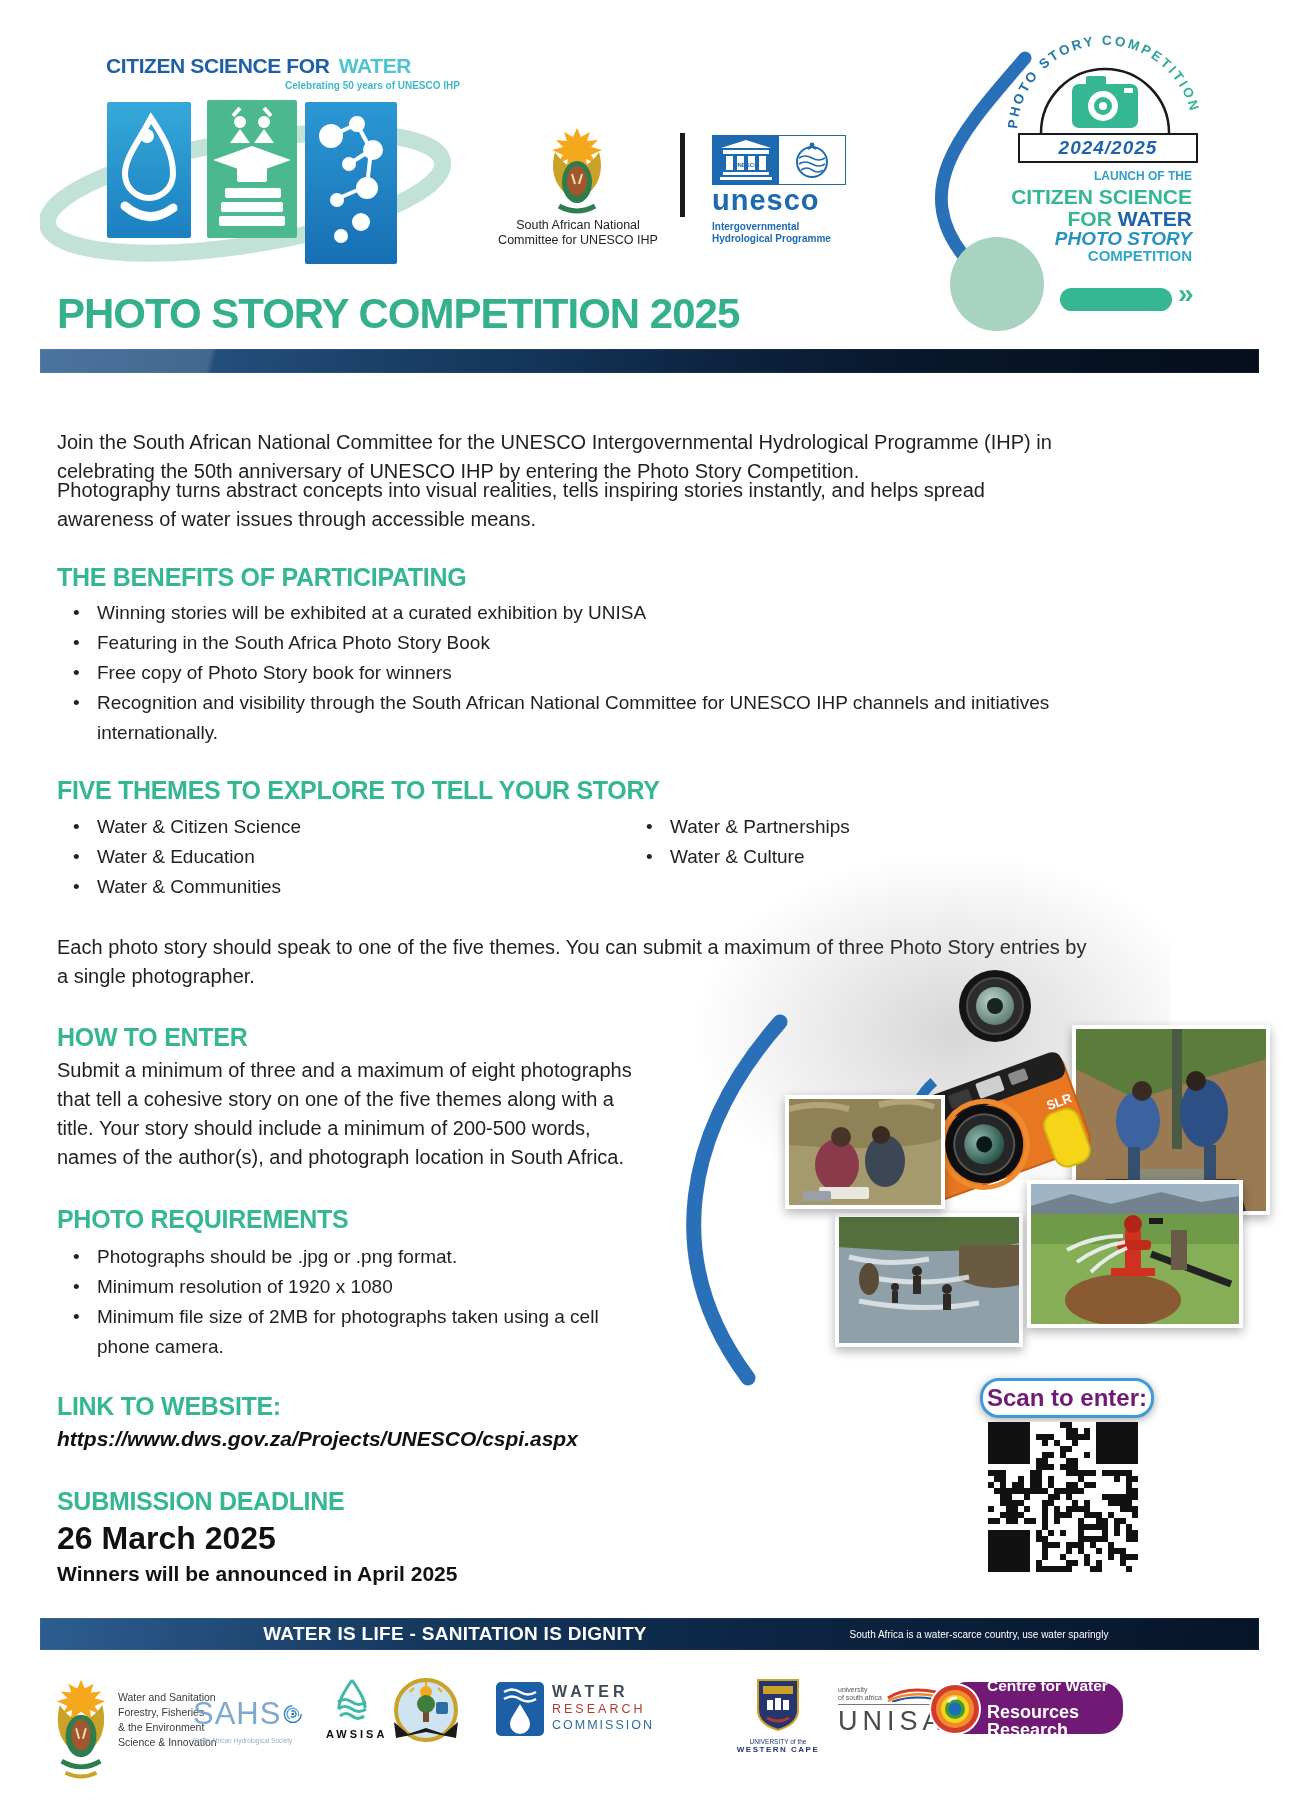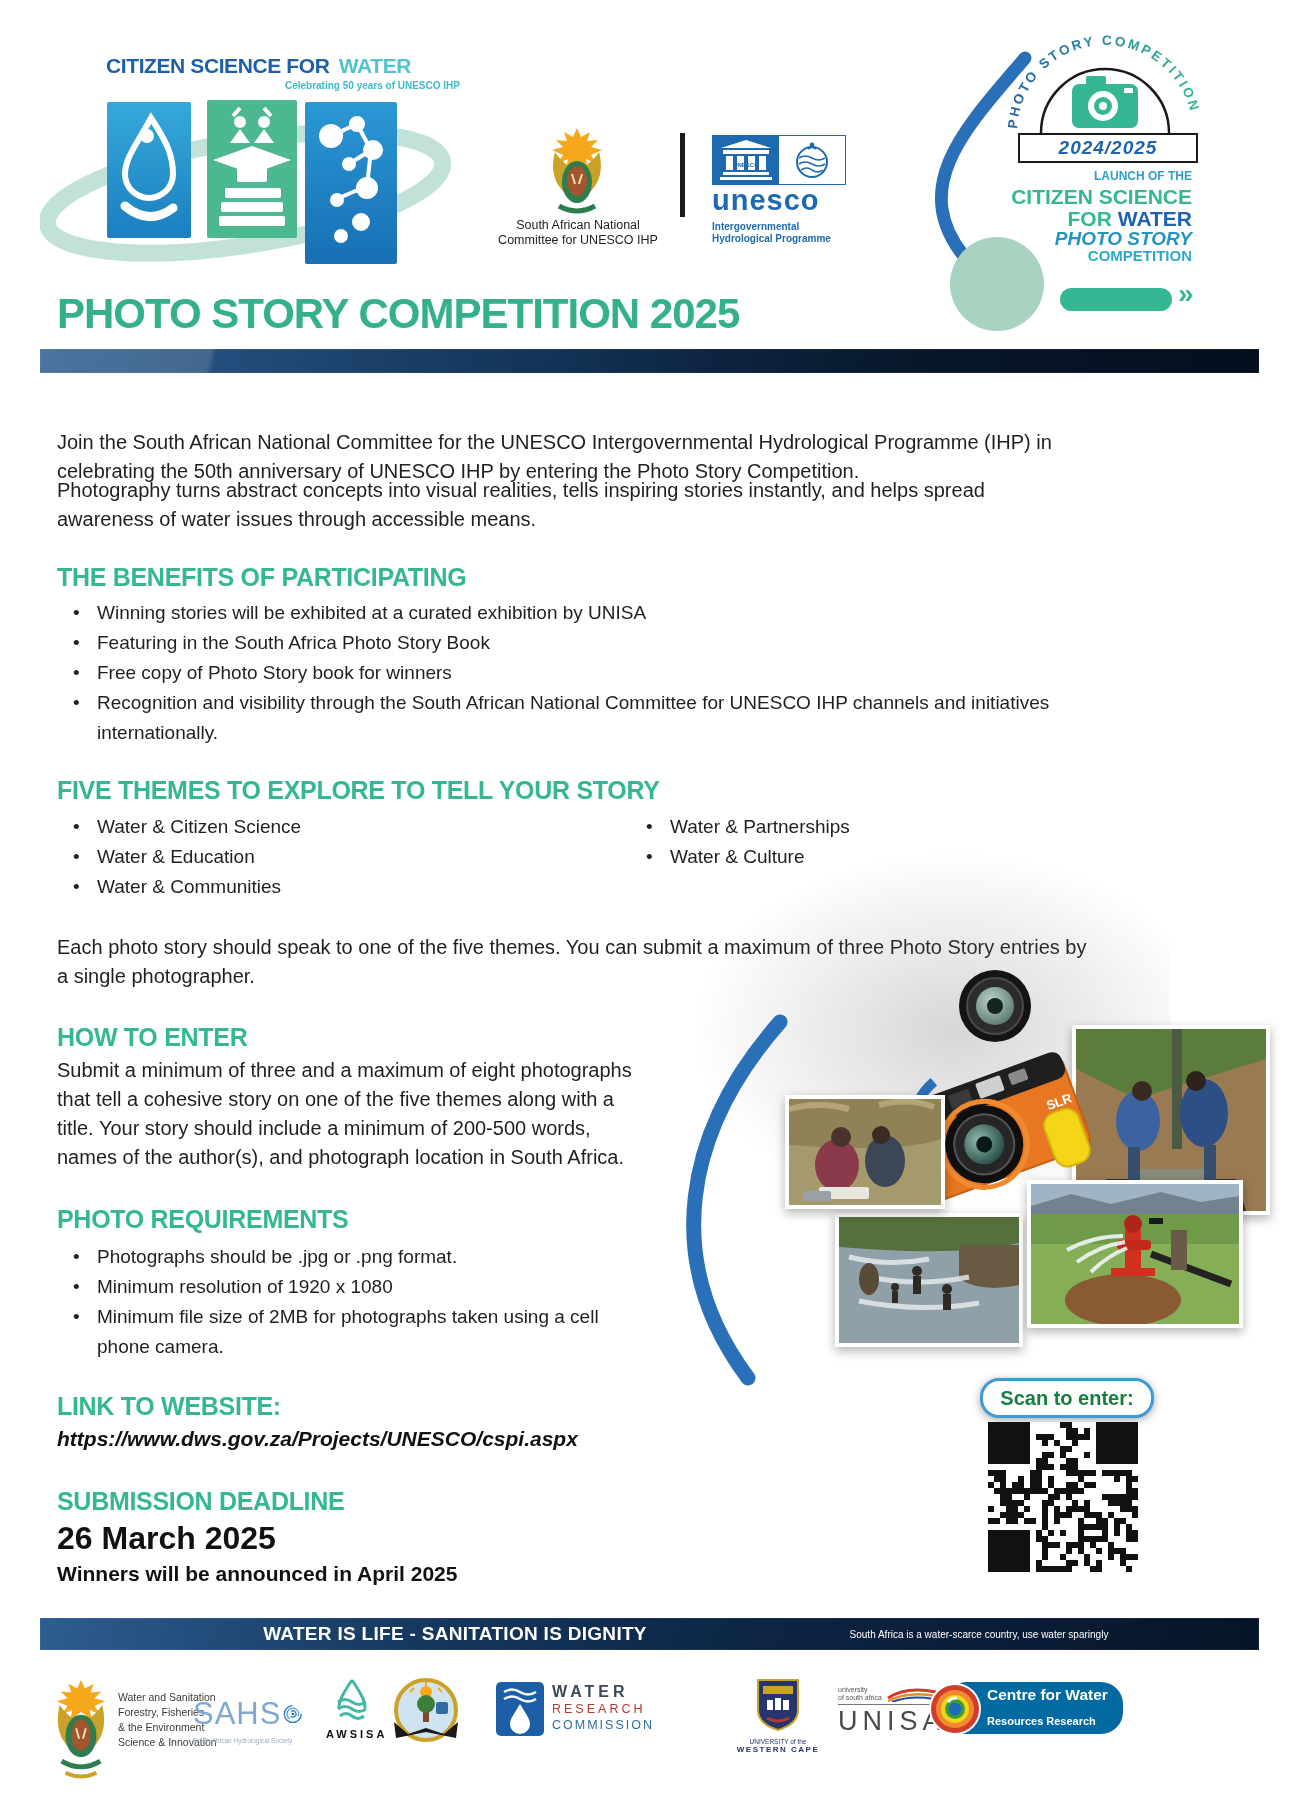--- a/index.html
+++ b/index.html
@@ -324,21 +324,21 @@
         <circle cx="102" cy="40" r="9" fill="#b02518"></circle>
         <rect x="86" y="56" width="34" height="10" rx="4" fill="#c22a1c"></rect>
         <path d="M118 34 h14 v6 h-14 Z" fill="#1a1a1a"></path>
       </g>
       <path d="M92 52 q-30 0 -56 14 M94 58 q-26 4 -48 20 M96 64 q-20 8 -36 24" stroke="#eef4f6" stroke-width="4" fill="none" opacity="0.9"></path>
     </svg>
   </div>
 
   <div class="abs" style="left:980px;top:1378px;width:168px;height:34px;background:#fff;border:3px solid #3f9bd8;border-radius:19px;
        display:flex;align-items:center;justify-content:center;box-shadow:0 2px 8px rgba(0,0,0,.35);z-index:5;">
-    <span style="font-size:20px;font-weight:800;color:#15803d;">Scan to enter:</span>
+    <span style="font-size:24px;font-weight:800;color:#701a75;">Scan to enter:</span>
   </div>
   <div class="abs qr-wrap" style="left:988px;top:1422px;width:150px;height:150px;background:#fff;z-index:5;"><svg xmlns="http://www.w3.org/2000/svg" width="150" height="150">
         <rect x="72" y="0" width="6" height="6"></rect>
         <rect x="78" y="0" width="6" height="6"></rect>
         <rect x="78" y="6" width="6" height="6"></rect>
         <rect x="84" y="6" width="6" height="6"></rect>
         <rect x="96" y="6" width="6" height="6"></rect>
         <rect x="48" y="12" width="6" height="6"></rect>
         <rect x="54" y="12" width="6" height="6"></rect>
         <rect x="60" y="12" width="6" height="6"></rect>
@@ -647,24 +647,24 @@
       </div>
       <svg width="52" height="16" viewBox="0 0 52 16" style="margin-left:4px;">
         <path d="M2 12 Q20 0 50 6" stroke="#d23c2a" stroke-width="3" fill="none"></path>
         <path d="M2 15 Q22 5 50 10" stroke="#f08a2e" stroke-width="2.5" fill="none"></path>
         <path d="M6 16 Q24 9 48 13" stroke="#1e4f9c" stroke-width="2" fill="none"></path>
       </svg>
     </div>
     <div style="font-size:27px;color:#4a4a4a;letter-spacing:5px;margin-top:1px;">UNISA</div>
   </div>
 
-  <div class="abs" style="left:955px;top:1682px;width:168px;height:52px;background:#0369a1;border-radius:10px 22px 22px 10px;
+  <div class="abs" style="left:955px;top:1682px;width:168px;height:52px;background:#701a75;border-radius:10px 22px 22px 10px;
        display:flex;flex-direction:column;justify-content:center;padding-left:32px;box-sizing:border-box;">
     <div style="color:#fff;font-size:15.5px;font-weight:700;line-height:18px;">Centre for Water</div>
-    <div style="color:#fff;font-size:11px;font-weight:700;line-height:18px;margin-top:8px;">Resources Research</div>
+    <div style="color:#fff;font-size:18px;font-weight:700;line-height:18px;margin-top:8px;">Resources Research</div>
   </div>
   <svg class="abs" style="left:928px;top:1682px;" width="54" height="54" viewBox="0 0 54 54">
     <circle cx="27" cy="27" r="26" fill="#fff"></circle>
     <circle cx="27" cy="27" r="24" fill="#d23c2a"></circle>
     <circle cx="27" cy="27" r="19" fill="#f08a2e"></circle>
     <circle cx="27" cy="27" r="14" fill="#f5d518"></circle>
     <circle cx="27" cy="27" r="10" fill="#3f9b35"></circle>
     <circle cx="27" cy="27" r="6.5" fill="#1e6db2"></circle>
     <path d="M20 20 a10 10 0 0 1 9 -4" stroke="#fff" stroke-width="3" fill="none"></path>
   </svg>

